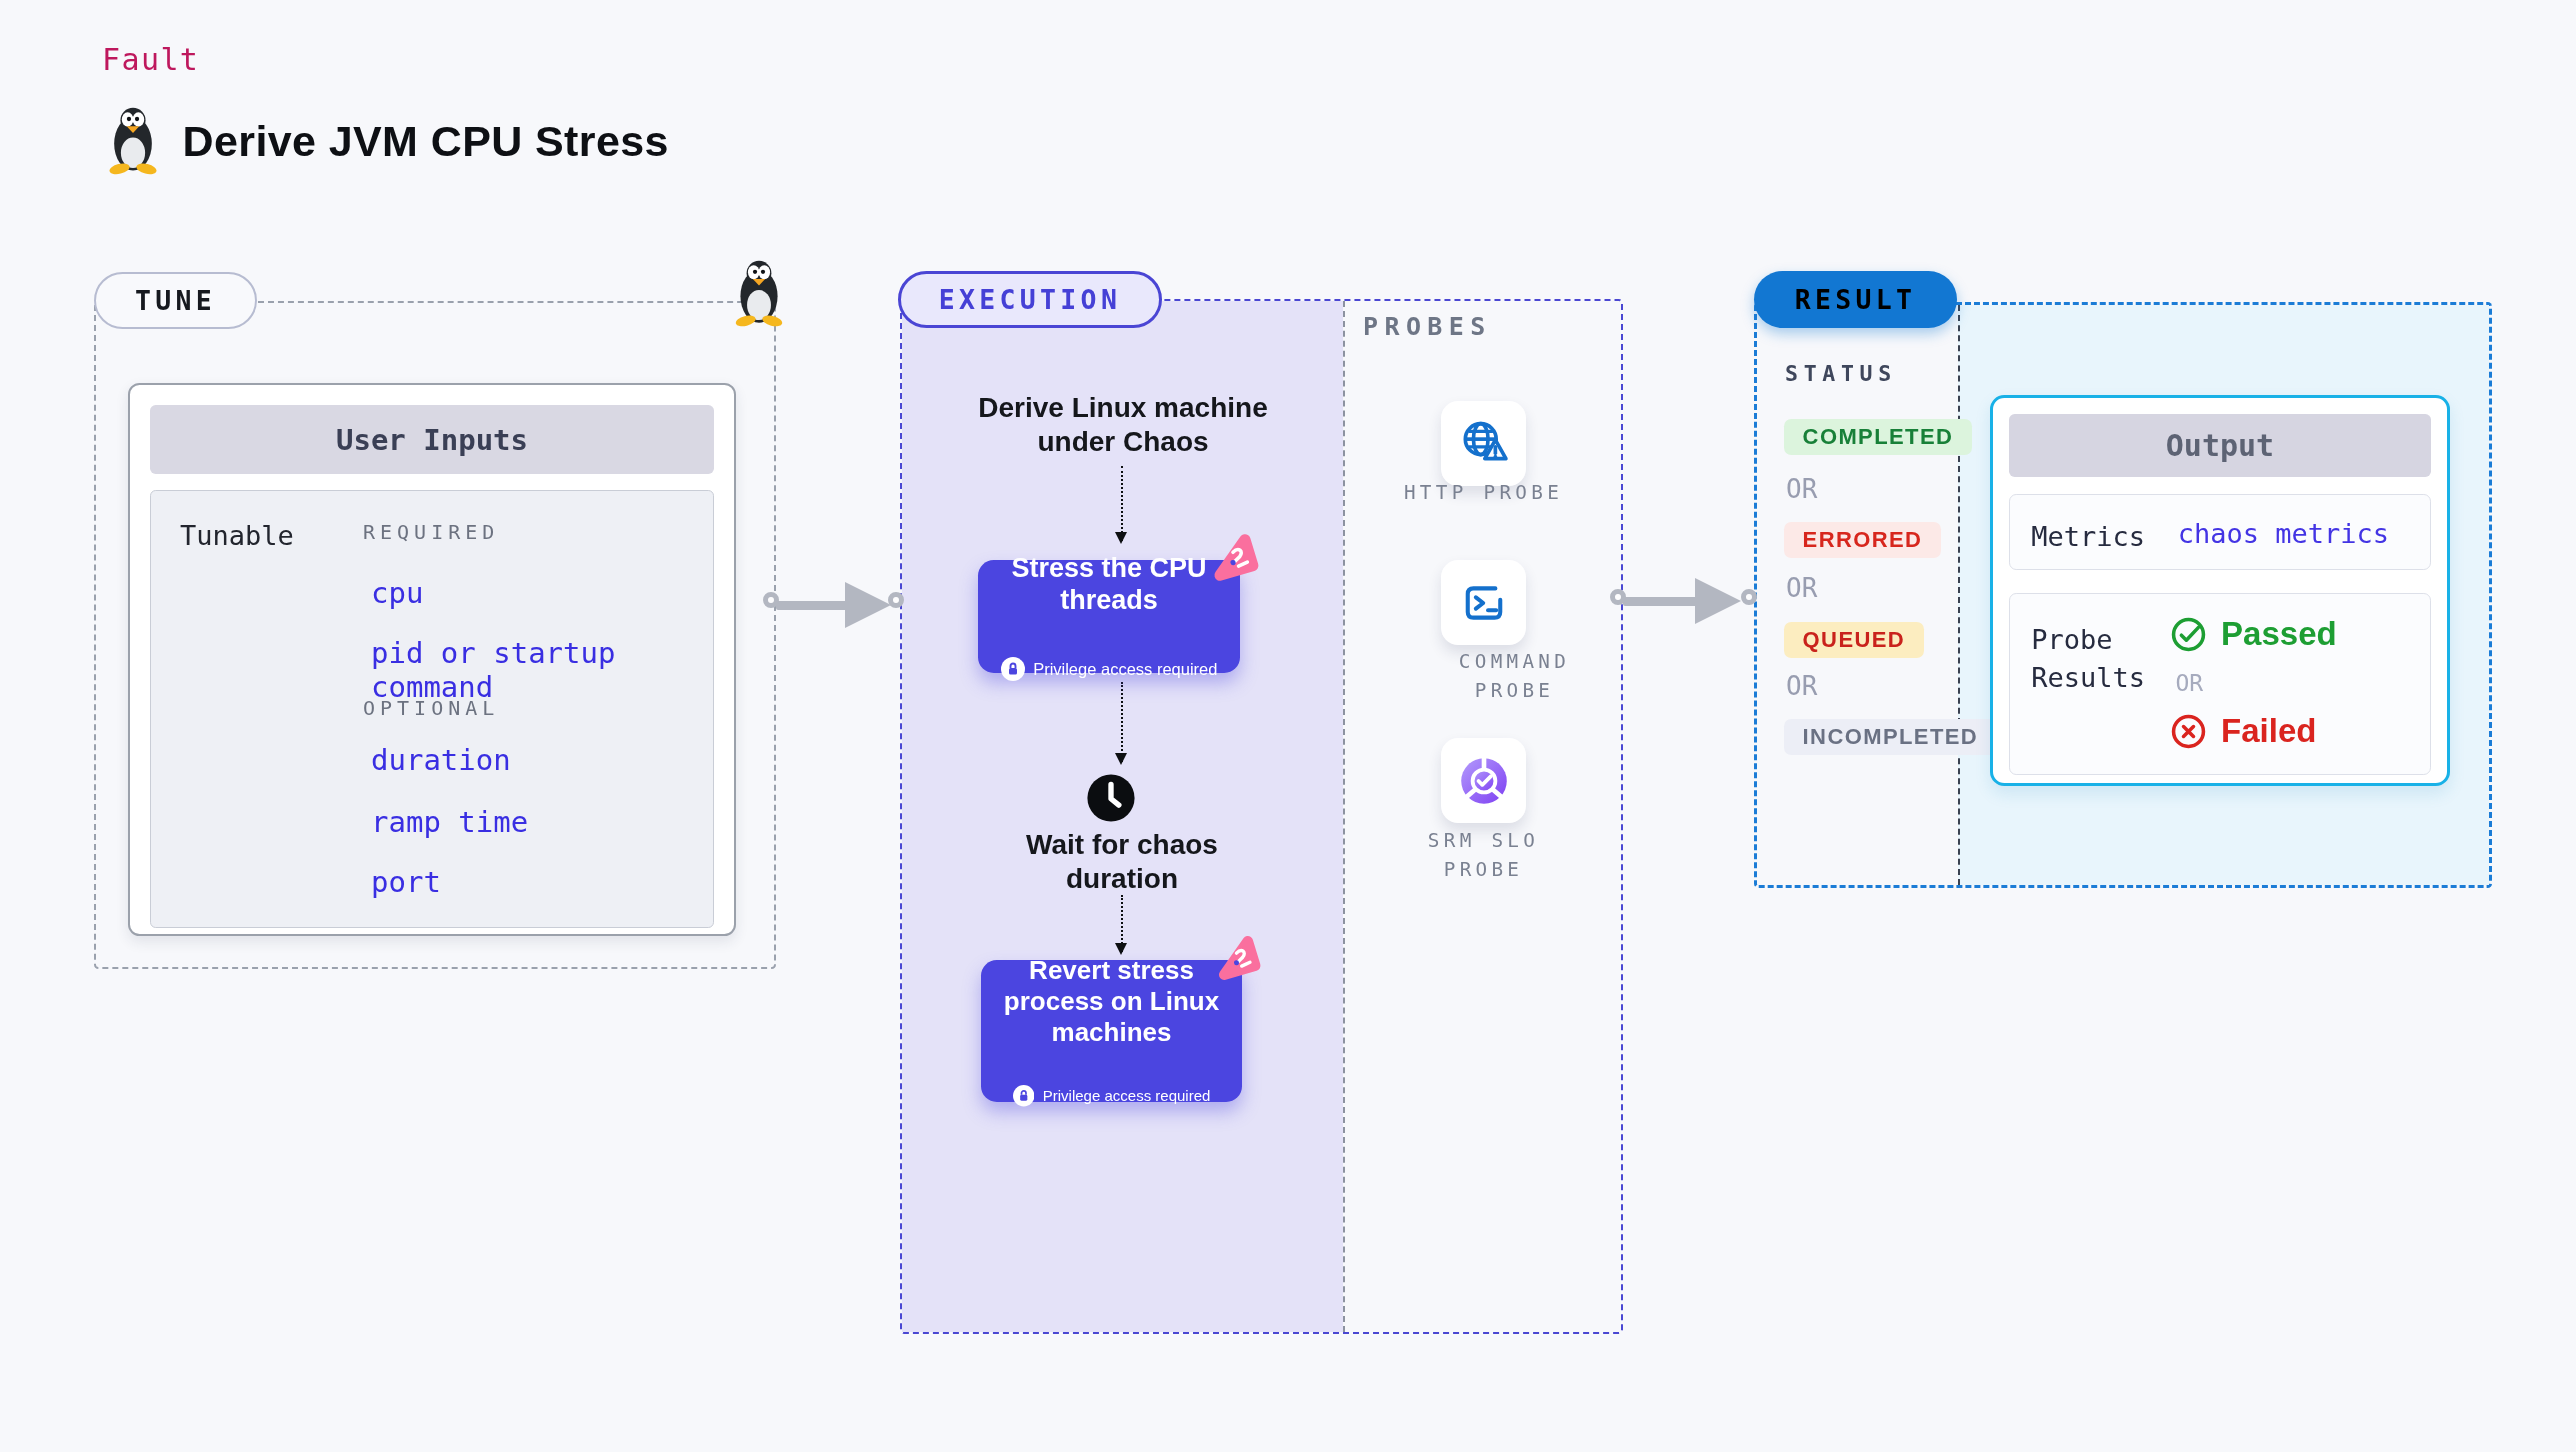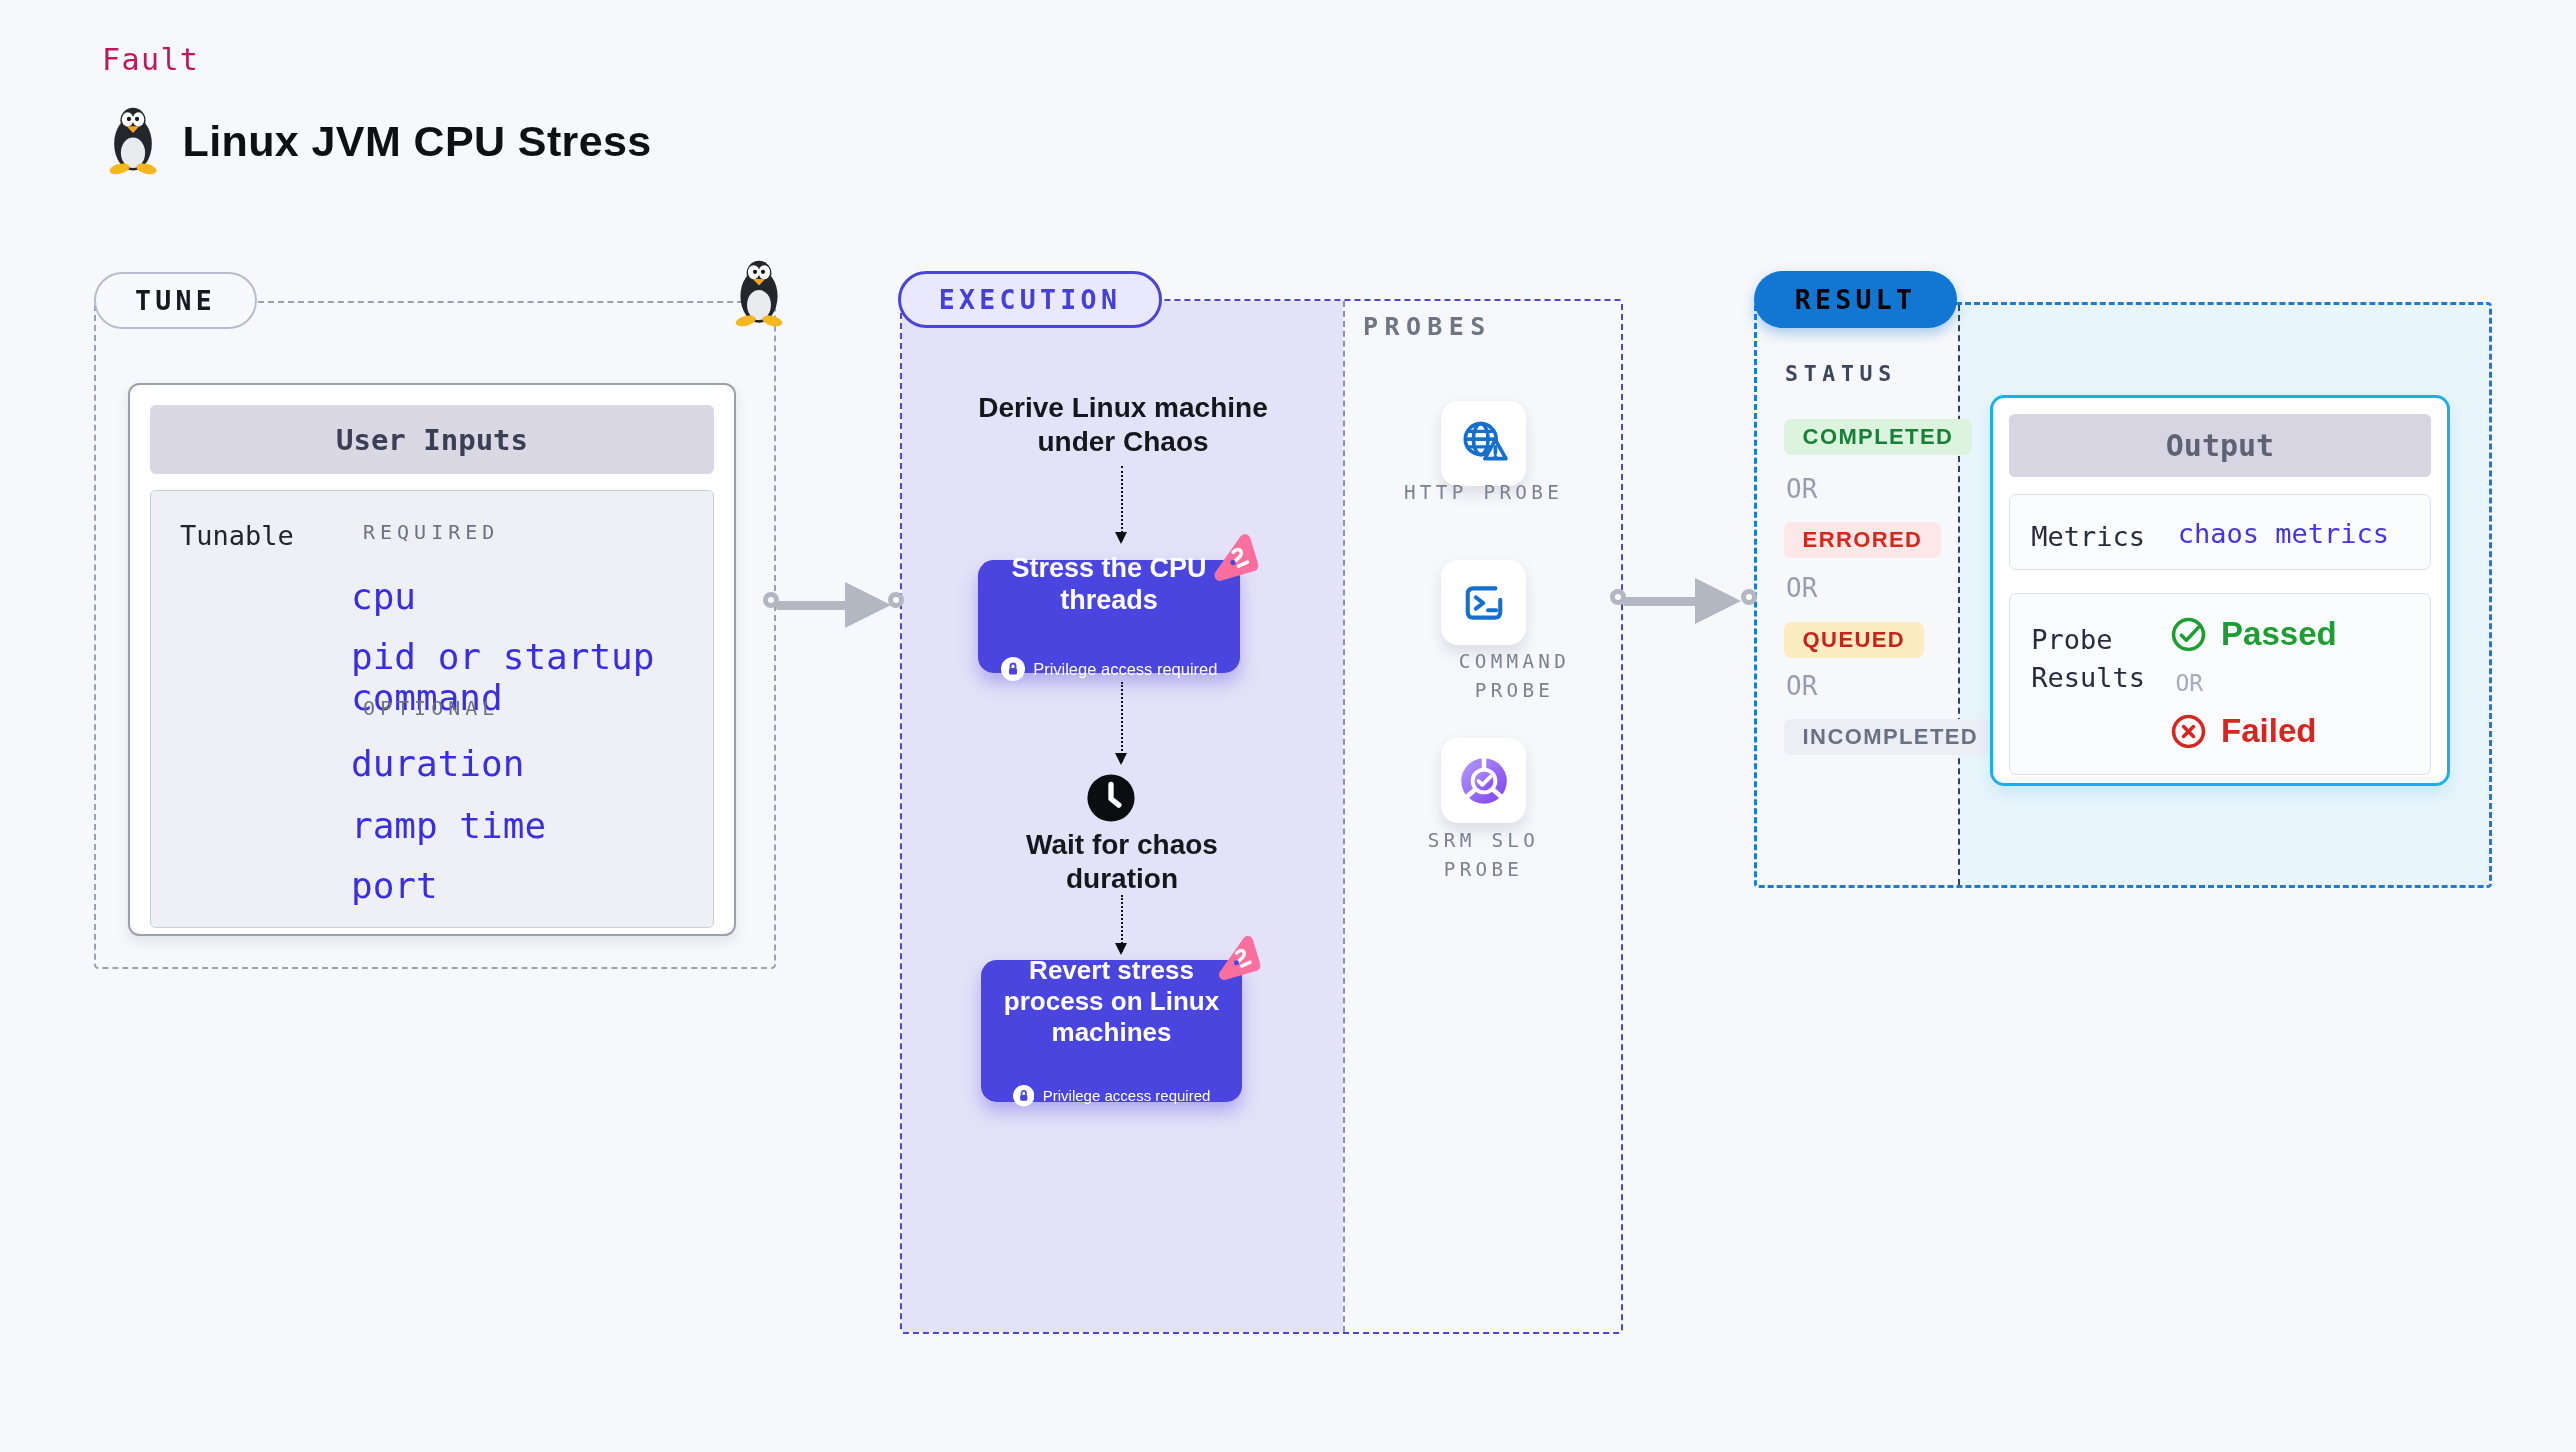--- a/index.html
+++ b/index.html
@@ -33,21 +33,21 @@
   
   .ui-card { left:128px; top:383px; width:608px; height:553px; background:#ffffff;
              border:2.9px solid #9ba1ab; border-radius:11.5px; padding:20px;
              box-shadow:0 5.7px 13px rgba(40,50,80,.10); z-index:2; }
   .ui-header { height:69px; background:#d9d8e3; border-radius:5.7px; display:flex; align-items:center;
                justify-content:center; font-family:"DejaVu Sans Mono",monospace; font-weight:bold;
                font-size:29px; color:#3a3f55; margin-bottom:15.8px; }
   .ui-body { position:relative; height:438px; background:#eef0f5; border:1.4px solid #c9cdd6; border-radius:5.7px; }
   .tunable { left:29px; top:27px; font-size:27px; color:#22252e; }
   .grp-label { left:212px; font-size:20px; color:#6c7280; letter-spacing:5px; font-weight:500; }
-  .blue-item { left:200px; font-size:36px; color:#392ee2; cursor:pointer; }
+  .blue-item { left:220px; font-size:29px; color:#392ee2; cursor:pointer; }
 
   
   .conn-line { height:9.3px; background:#b3b7c1; border-radius:2.1px; z-index:5; }
   .conn-head { width:0; height:0; border-top:23.6px solid transparent; border-bottom:23.6px solid transparent;
                border-left:46px solid #b3b7c1; z-index:5; }
   .conn-circle { width:15.8px; height:15.8px; border:5px solid #b3b7c1; background:#fdfdfe; border-radius:50%; z-index:6; }
 
   
   .step-text { text-align:center; font-weight:bold; color:#15171c; font-size:28px; line-height:1.22; z-index:2; }
   .dot-arrow { width:0; border-left:2.9px dotted #0d0f12; z-index:2; }
@@ -125,21 +125,21 @@
       <circle cx="26" cy="27" r="2.6" fill="#4b45e0"></circle>
     </g>
   </defs>
 </svg>
 
 <div class="abs eyebrow mono">Fault</div>
 <div class="abs title-row">
   <svg width="56" height="70" viewBox="0 0 60 78">
       <use href="#tux"></use>
     </svg>
-  <div class="page-title">Linux JVM CPU Stress</div>
+  <div class="page-title">Derive JVM CPU Stress</div>
 </div>
 
 <div class="abs tune-box"></div>
 <div class="abs pill pill-tune">TUNE</div>
 <svg class="abs" style="left:732px; top:259px; z-index:3" width="54" height="69" viewBox="0 0 60 78">
     <use href="#tux"></use>
   </svg>
 
 <div class="abs ui-card">
   <div class="ui-header mono">User Inputs</div>

